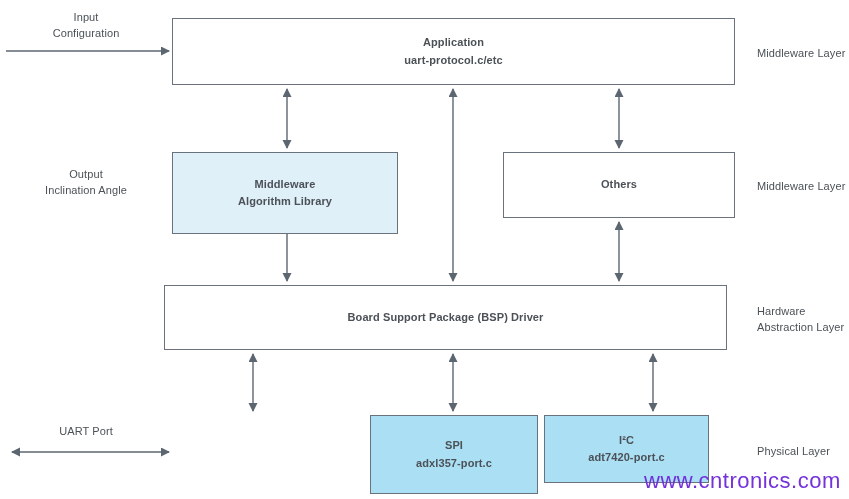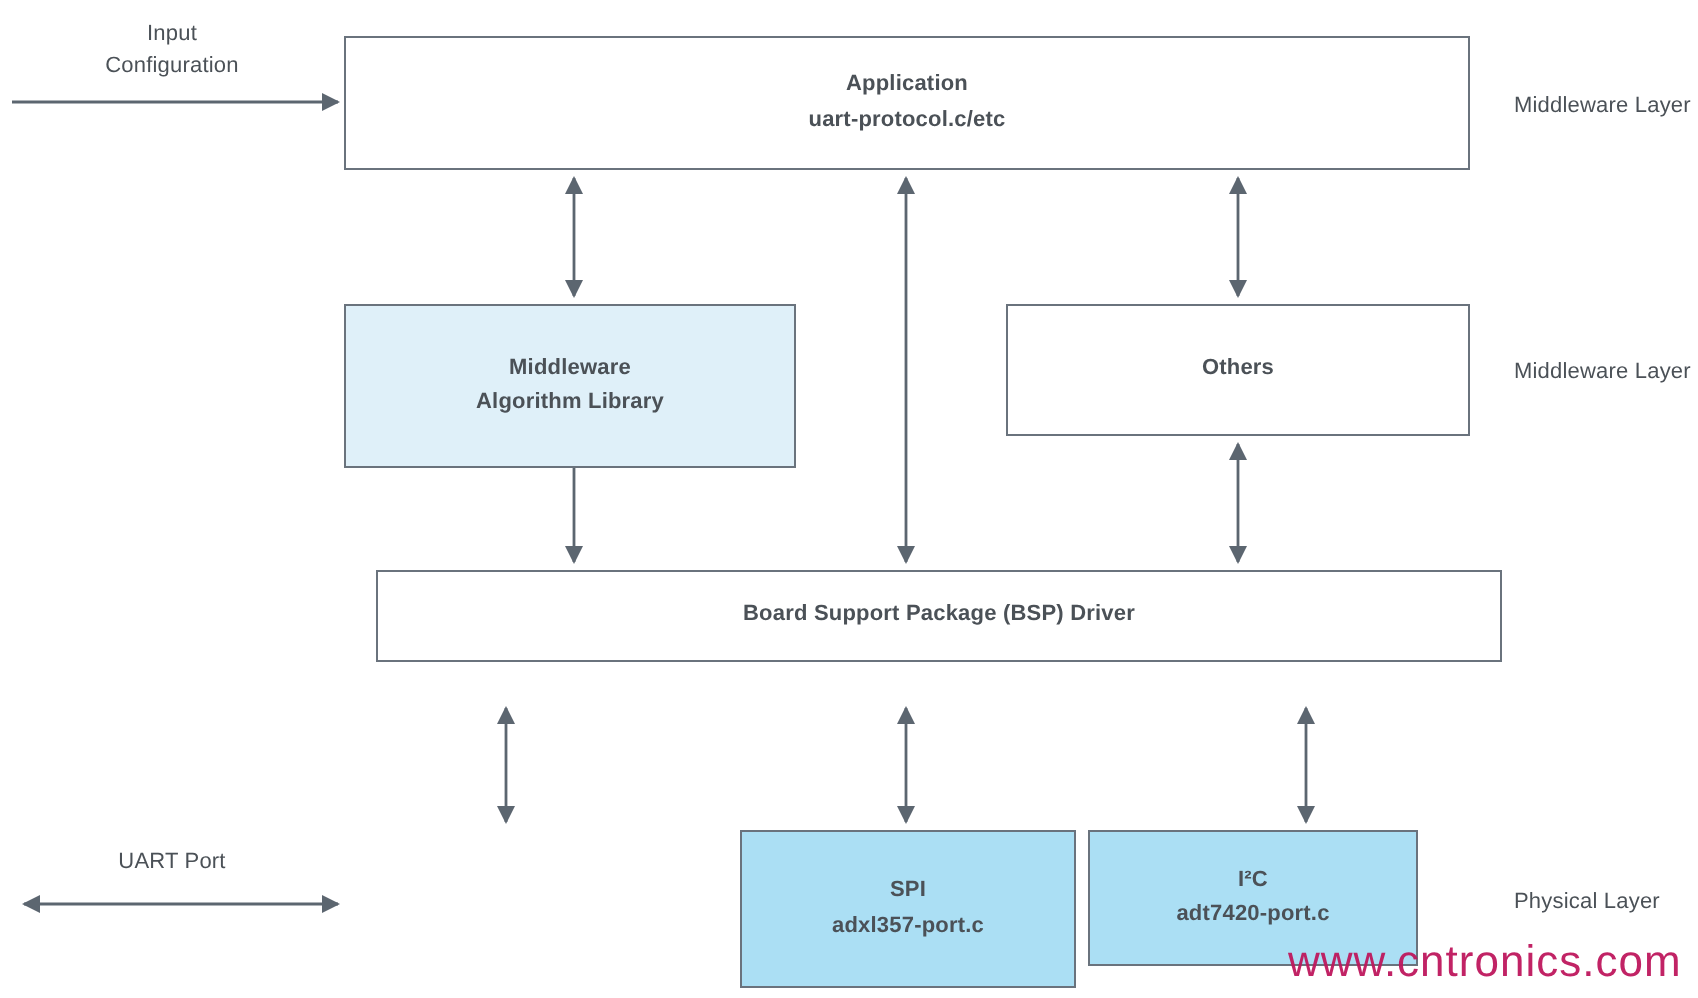--- a/index.html
+++ b/index.html
@@ -41,21 +41,21 @@
   .arrows{
     position:absolute;
     left:0;top:0;
     pointer-events:none;
   }
   .watermark{
     position:absolute;
     left:644px;top:468px;
     font-size:22px;
     font-weight:400;
-    color:#be185d;
+    color:#6d28d9;
     letter-spacing:.5px;
     z-index:5;
     opacity:.95;
   }
 </style>
 </head>
 <body>
 
 <div class="page">
 
@@ -94,38 +94,42 @@
 
   <div class="box lightblue" style="left:172px;top:152px;width:226px;height:82px">
     <div>Middleware</div>
     <div>Algorithm Library</div>
   </div>
 
   <div class="box white" style="left:503px;top:152px;width:232px;height:66px">
     <div>Others</div>
   </div>
 
-  <div class="box white" style="left:188px;top:285px;width:563px;height:46px">
+  <div class="box white" style="left:164px;top:285px;width:563px;height:65px">
     <div>Board Support Package (BSP) Driver</div>
   </div>
 
 
   <div class="box blue" style="left:370px;top:415px;width:168px;height:79px">
     <div>SPI</div>
     <div>adxl357-port.c</div>
   </div>
 
   <div class="box blue" style="left:544px;top:415px;width:165px;height:68px">
     <div>I²C</div>
     <div>adt7420-port.c</div>
   </div>
 
   <div class="side-label center" style="left:20px;top:10px;width:132px">Input
 Configuration</div>
+  <div class="side-label center" style="left:20px;top:167px;width:132px">Output
+Inclination Angle</div>
   <div class="side-label center" style="left:20px;top:424px;width:132px">UART Port</div>
 
   <div class="side-label left" style="left:757px;top:46px;width:90px">Middleware Layer</div>
   <div class="side-label left" style="left:757px;top:179px;width:90px">Middleware Layer</div>
+  <div class="side-label left" style="left:757px;top:304px;width:90px">Hardware
+Abstraction Layer</div>
   <div class="side-label left" style="left:757px;top:444px;width:90px">Physical Layer</div>
 
   <div class="watermark">www.cntronics.com</div>
 
 </div>
 
 </body></html>

